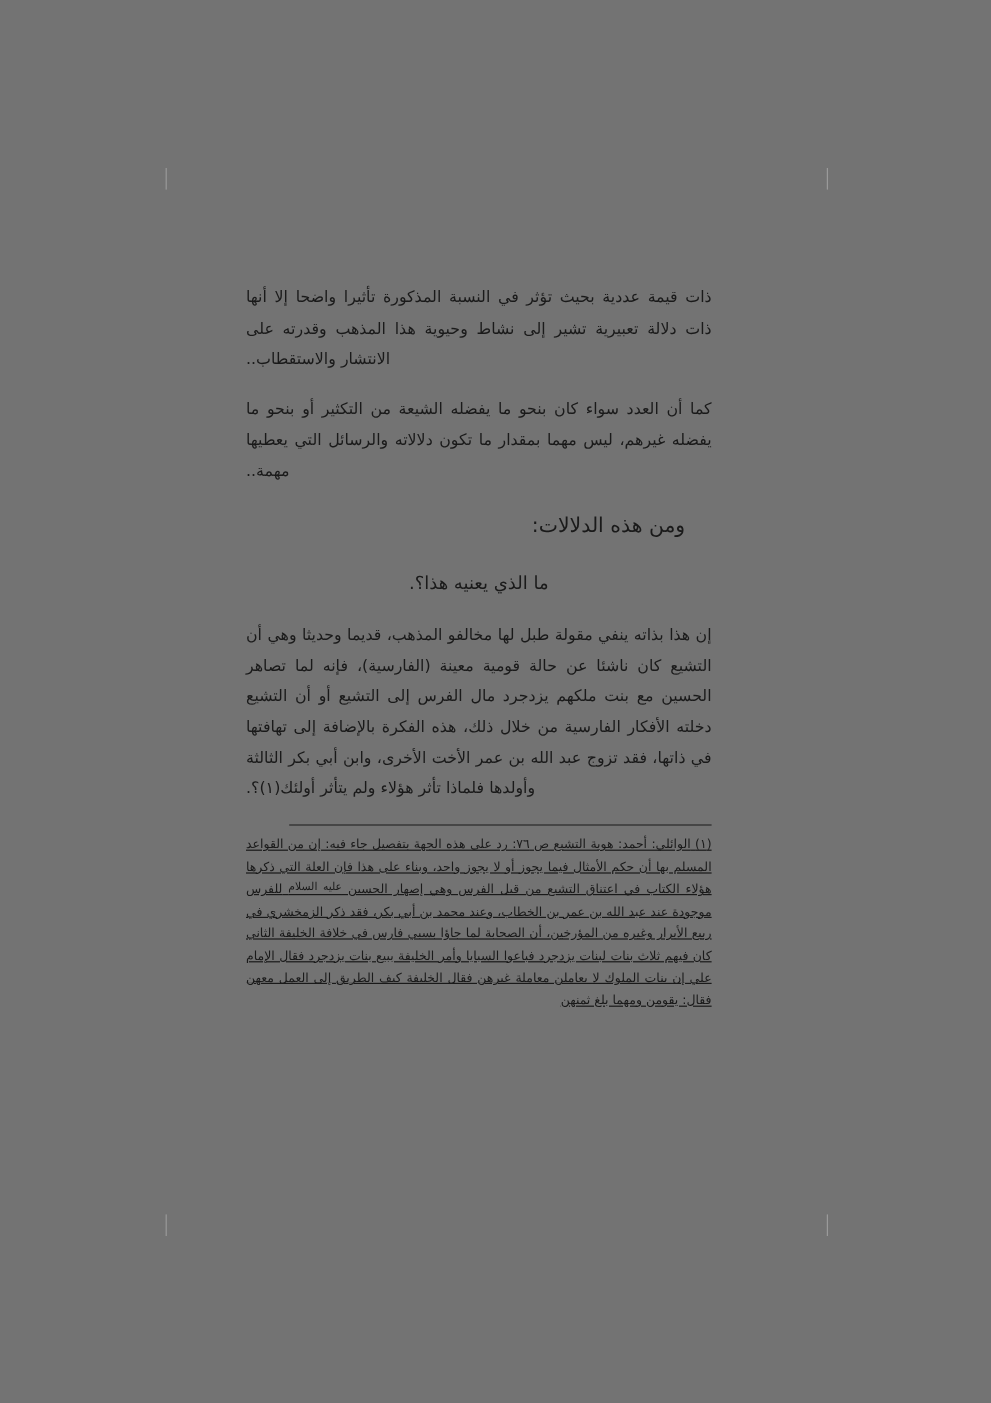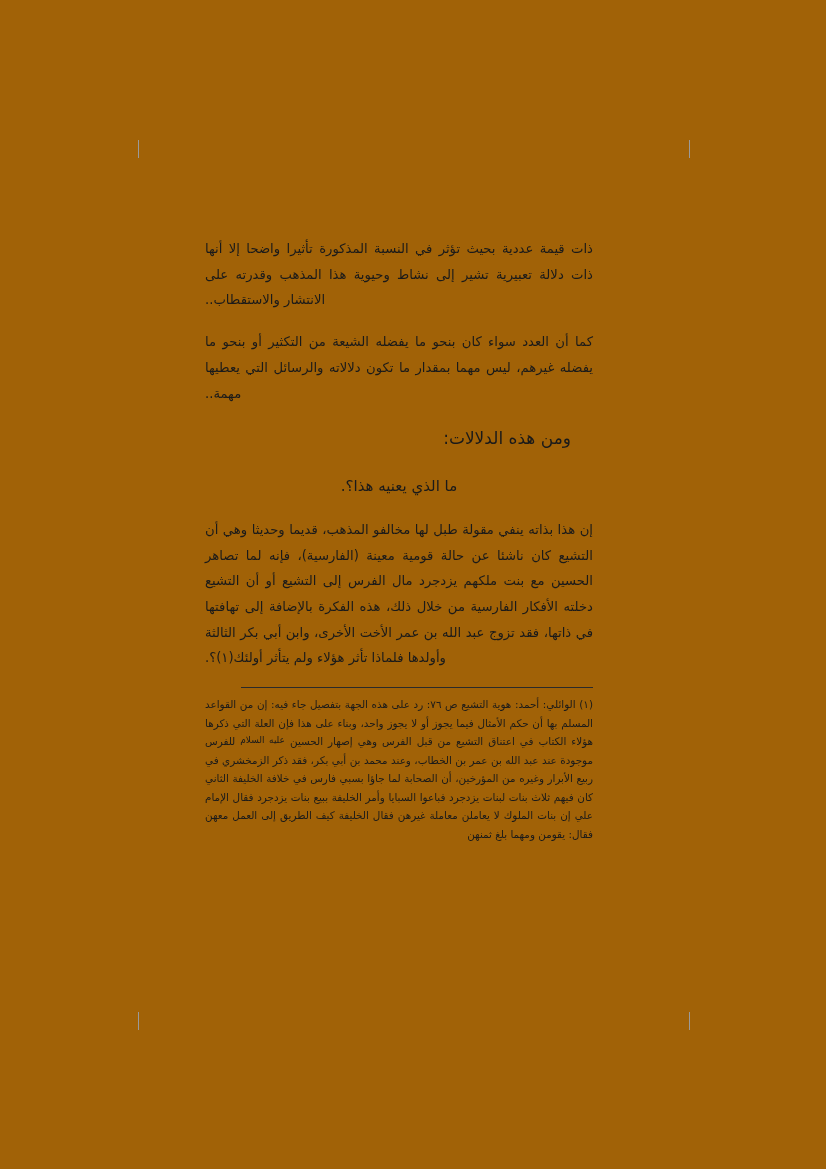--- a/index.html
+++ b/index.html
@@ -4,21 +4,21 @@
 <style>
   html, body {
     margin: 0;
     padding: 0;
     background: #ffffff;
   }
   .page {
     position: relative;
     width: 826px;
     height: 1169px;
-    background: #a16207;
+    background: #737373;
     font-family: "DejaVu Sans", sans-serif;
     overflow: hidden;
   }
 
   
   .crop {
     position: absolute;
     background: #9a9a9a;
     width: 1px;
     height: 18px;
@@ -75,20 +75,21 @@
     margin: 6px 0 7px 0;
   }
   .footnote {
     font-size: 10.4px;
     line-height: 1.78;
     color: #1a1a1a;
     direction: rtl;
     text-align: justify;
     text-align-last: right;
     width: 388px;
+    text-decoration: underline;
   }
   .page-number {
     position: absolute;
     left: 0;
     right: 0;
     top: 953px;
     text-align: center;
     font-size: 13px;
     color: #1a1a1a;
     direction: rtl;

